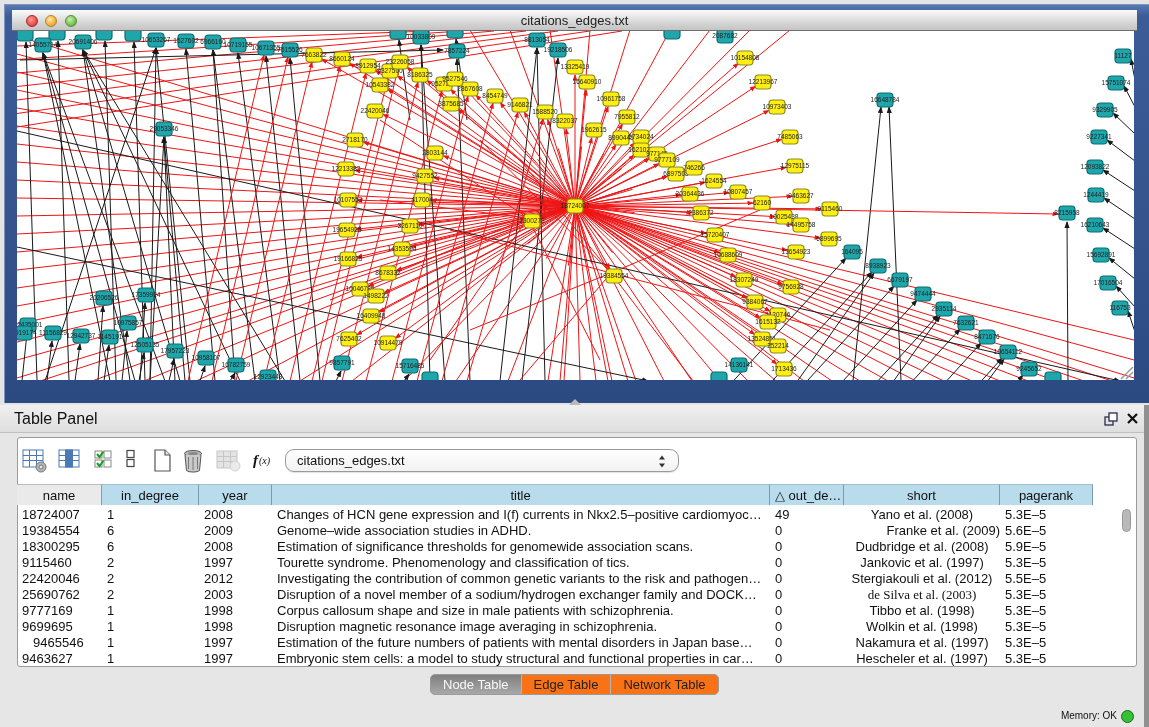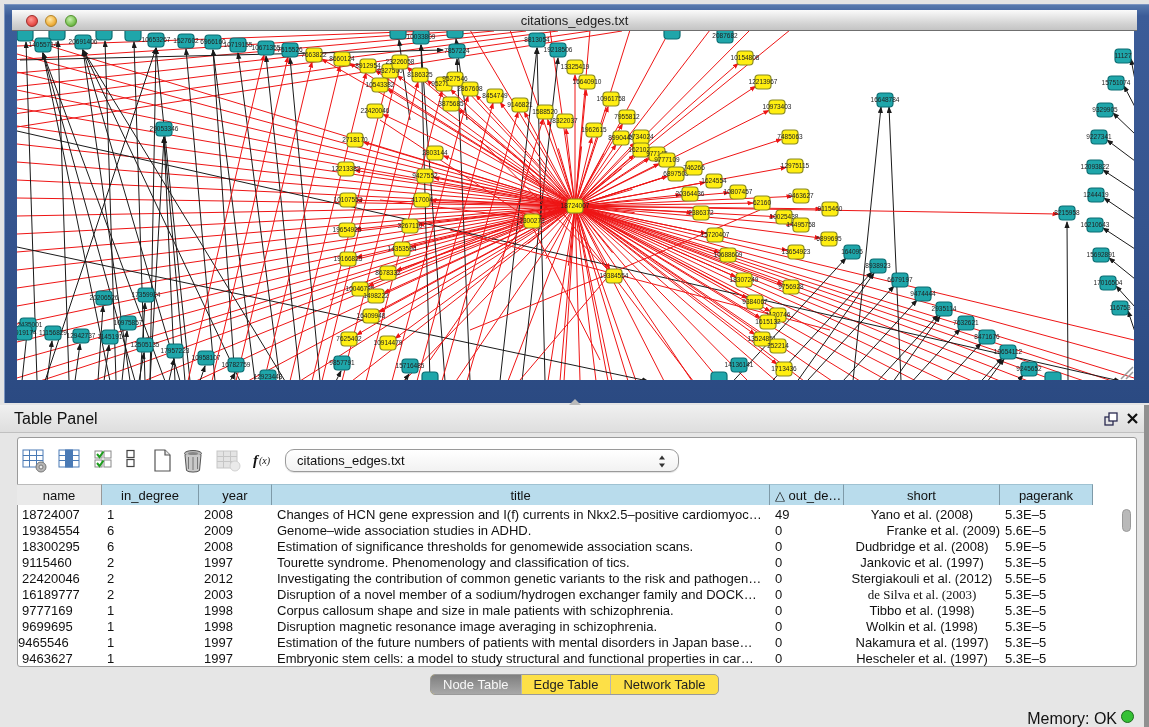--- a/index.html
+++ b/index.html
@@ -11,21 +11,21 @@
 #tpanel{position:absolute;left:0;top:405px;width:1149px;height:322px;background:#e6e6e6}
 #tphead{position:absolute;left:0;top:0;width:1149px;height:28px;background:linear-gradient(180deg,#f0f0f0,#dedede);border-bottom:1px solid #c0c0c0;font-size:16px;color:#111;line-height:28px;padding-left:14px}
 #content{position:absolute;left:17px;top:32px;width:1120px;height:230px;background:#fff;border:1px solid #9a9a9a;border-radius:3px}
 #dropdown{position:absolute;left:285px;top:449px;width:394px;height:23px;background:linear-gradient(180deg,#fff,#f2f2f2);border:1px solid #9a9a9a;border-radius:9px;font-size:13px;color:#111;line-height:21px;padding-left:11px;box-shadow:0 1px 1px rgba(0,0,0,0.12)}
 .thead{position:absolute;left:0;top:47px;width:1076px;height:21px;background:#b9dcec}
 .th{position:absolute;top:0;height:21px;background:#b9dcec;border-right:1px solid #7e9aa8;border-top:1px solid #9fc2d2;font-size:13px;color:#111;text-align:center;line-height:21px}
 .th.g{background:#eaeaea;border-right:1px solid #999;border-top:1px solid #bbb}
 .thead{border-bottom:1px solid #4c1d95}
 .tr{position:absolute;left:0;height:16px;width:1076px}
 .td{position:absolute;top:0;height:16px;font-size:13px;color:#111;line-height:16px;white-space:nowrap;overflow:hidden}
-#tabs{position:absolute;left:430px;top:674px;height:21px;border:1px solid #9a9a9a;border-radius:5px;overflow:hidden;display:flex;background:#fde047;font-size:13px}
+#tabs{position:absolute;left:430px;top:674px;height:21px;border:1px solid #9a9a9a;border-radius:5px;overflow:hidden;display:flex;background:#f97316;font-size:13px}
 .tab{padding:0 12px;line-height:20px;color:#222}
 .tab.sel{background:linear-gradient(180deg,#7f7f7f,#a8a8a8);color:#f8f8f8}
 .tab+.tab{border-left:1px solid #b5b5b5}
 </style></head><body>
 <div id="gwin"></div>
 <div id="tbar">citations_edges.txt</div>
 <div class="tl" style="left:26px;background:radial-gradient(circle at 40% 35%,#ff9a94,#e9504b 60%,#b33430);border:1px solid #a02a28"></div>
 <div class="tl" style="left:45px;background:radial-gradient(circle at 40% 35%,#ffe9a8,#f0b13f 60%,#c88a28);border:1px solid #b58427"></div>
 <div class="tl" style="left:65px;background:radial-gradient(circle at 40% 35%,#c8f0b0,#79c151 60%,#4f9430);border:1px solid #54922f"></div>
 <svg width="1117" height="349" viewBox="17 31 1117 349" style="position:absolute;left:17px;top:31px;background:#fff">
@@ -664,21 +664,21 @@
 <div class="tr" style="top:134px">
 <div class="td" style="left:0px;width:85px;text-align:left;padding-left:5px;">22420046</div>
 <div class="td" style="left:85px;width:97px;text-align:left;padding-left:5px;">2</div>
 <div class="td" style="left:182px;width:73px;text-align:left;padding-left:5px;">2012</div>
 <div class="td" style="left:255px;width:498px;text-align:left;padding-left:5px;">Investigating the contribution of common genetic variants to the risk and pathogen…</div>
 <div class="td" style="left:753px;width:74px;text-align:left;padding-left:5px;">0</div>
 <div class="td" style="left:827px;width:156px;text-align:center;">Stergiakouli et al. (2012)</div>
 <div class="td" style="left:983px;width:93px;text-align:left;padding-left:5px;">5.5E–5</div>
 </div>
 <div class="tr" style="top:150px">
-<div class="td" style="left:0px;width:85px;text-align:left;padding-left:5px;">16189777</div>
+<div class="td" style="left:0px;width:85px;text-align:left;padding-left:5px;">25690762</div>
 <div class="td" style="left:85px;width:97px;text-align:left;padding-left:5px;">2</div>
 <div class="td" style="left:182px;width:73px;text-align:left;padding-left:5px;">2003</div>
 <div class="td" style="left:255px;width:498px;text-align:left;padding-left:5px;">Disruption of a novel member of a sodium/hydrogen exchanger family and DOCK…</div>
 <div class="td" style="left:753px;width:74px;text-align:left;padding-left:5px;">0</div>
 <div class="td" style="left:827px;width:156px;text-align:center;font-family:Liberation Serif, serif;">de Silva et al. (2003)</div>
 <div class="td" style="left:983px;width:93px;text-align:left;padding-left:5px;">5.3E–5</div>
 </div>
 <div class="tr" style="top:166px">
 <div class="td" style="left:0px;width:85px;text-align:left;padding-left:5px;">9777169</div>
 <div class="td" style="left:85px;width:97px;text-align:left;padding-left:5px;">1</div>
@@ -691,21 +691,21 @@
 <div class="tr" style="top:182px">
 <div class="td" style="left:0px;width:85px;text-align:left;padding-left:5px;">9699695</div>
 <div class="td" style="left:85px;width:97px;text-align:left;padding-left:5px;">1</div>
 <div class="td" style="left:182px;width:73px;text-align:left;padding-left:5px;">1998</div>
 <div class="td" style="left:255px;width:498px;text-align:left;padding-left:5px;">Disruption magnetic resonance image averaging in schizophrenia.</div>
 <div class="td" style="left:753px;width:74px;text-align:left;padding-left:5px;">0</div>
 <div class="td" style="left:827px;width:156px;text-align:center;">Wolkin et al. (1998)</div>
 <div class="td" style="left:983px;width:93px;text-align:left;padding-left:5px;">5.3E–5</div>
 </div>
 <div class="tr" style="top:198px">
-<div class="td" style="left:0px;width:85px;text-align:left;padding-left:1px;">9465546</div>
+<div class="td" style="left:0px;width:85px;text-align:left;padding-left:16px;">9465546</div>
 <div class="td" style="left:85px;width:97px;text-align:left;padding-left:5px;">1</div>
 <div class="td" style="left:182px;width:73px;text-align:left;padding-left:5px;">1997</div>
 <div class="td" style="left:255px;width:498px;text-align:left;padding-left:5px;">Estimation of the future numbers of patients with mental disorders in Japan base…</div>
 <div class="td" style="left:753px;width:74px;text-align:left;padding-left:5px;">0</div>
 <div class="td" style="left:827px;width:156px;text-align:center;">Nakamura et al. (1997)</div>
 <div class="td" style="left:983px;width:93px;text-align:left;padding-left:5px;">5.3E–5</div>
 </div>
 <div class="tr" style="top:214px">
 <div class="td" style="left:0px;width:85px;text-align:left;padding-left:5px;">9463627</div>
 <div class="td" style="left:85px;width:97px;text-align:left;padding-left:5px;">1</div>
@@ -715,17 +715,17 @@
 <div class="td" style="left:827px;width:156px;text-align:center;">Hescheler et al. (1997)</div>
 <div class="td" style="left:983px;width:93px;text-align:left;padding-left:5px;">5.3E–5</div>
 </div>
 </div>
 <div style="position:absolute;left:1122px;top:509px;width:9px;height:23px;background:#b9b9b9;border:1px solid #9a9a9a;border-radius:5px"></div>
 <div id="tabs">
     <div class="tab sel">Node Table</div>
     <div class="tab">Edge Table</div>
     <div class="tab">Network Table</div>
   </div>
-<div style="position:absolute;right:32px;top:710px;font-size:16px;color:#111">Memory: OK</div>
+<div style="position:absolute;right:32px;top:710px;font-size:10px;color:#111">Memory: OK</div>
 <div style="position:absolute;left:1121px;top:710px;width:13px;height:13px;border-radius:50%;background:#35c135;border:1.5px solid #1c6b1c"></div>
 <div style="position:absolute;left:1144px;top:405px;width:5px;height:322px;background:#909090"></div>
 <svg width="14" height="6" viewBox="0 0 14 6" style="position:absolute;left:568px;top:399px">
     <path d="M7 0L13 6H1z" fill="#b9b9b9"></path>
   </svg>
 </body></html>

